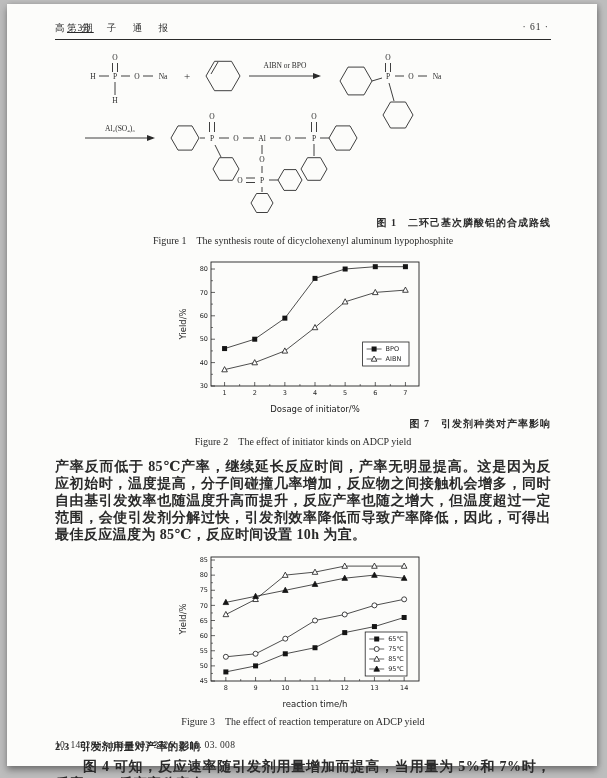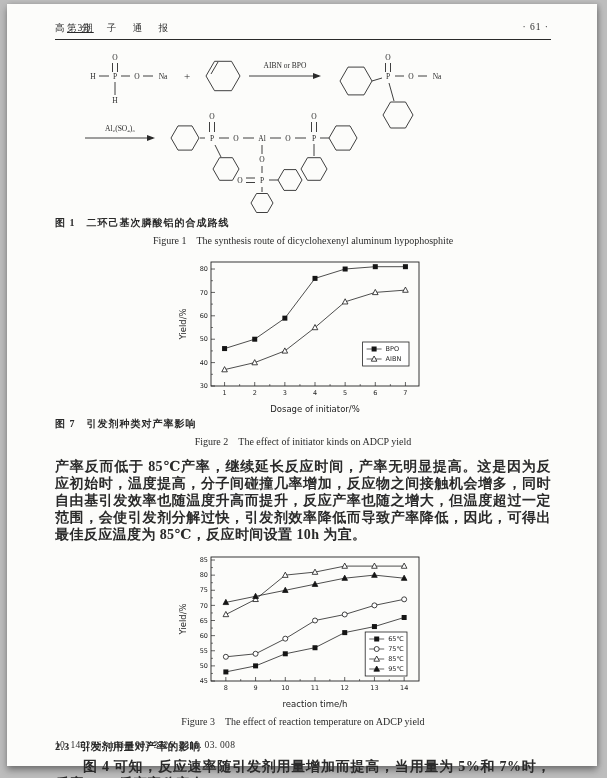--- a/index.html
+++ b/index.html
@@ -22,21 +22,21 @@
     font-size:9.5px; letter-spacing:1px;
   }
   .hdr .issue { position:absolute; left:12px; top:0;text-decoration:underline; }
   .hdr .title { position:absolute; left:0; right:0; top:0; text-align:left; letter-spacing:7px; }
   .hdr .pageno { position:absolute; right:2px; top:0; }
   .hdr-rule { border-bottom:1.6px solid #2a2a2a; margin-top:3px; }
   .scheme { margin:10px auto 0; display:block; }
   .scheme text { font-family:"Liberation Serif","DejaVu Serif",serif; fill:#2a2a2a; }
   .scheme line, .scheme polygon.hex, .scheme polyline { stroke:#2a2a2a; stroke-width:0.9; fill:none; }
   .scheme polygon.head { fill:#2a2a2a; stroke:none; }
-  .cap-zh { text-align:left; font-weight:700; font-size:10px; margin-top:1px; letter-spacing:1px; }
+  .cap-zh { text-align:right; font-weight:700; font-size:10px; margin-top:1px; letter-spacing:1px; }
   .cap-en { text-align:center; font-size:10px; margin-top:4px; }
   .chart-wrap { display:flex; justify-content:center; margin-top:8px; }
   .chart-wrap svg text { font-family:"DejaVu Sans","Liberation Sans",sans-serif; fill:#1d1d1d; }
   p.body {
     font-size:14px; line-height:17px; text-align:justify; margin:9px 0 0;
     letter-spacing:0.4px;
     font-weight:bold;
   }
   p.indent { text-indent:2em; margin-top:4px; }
   h3.sect { font-size:10.5px; font-weight:700; margin:11px 0 0; letter-spacing:0.5px; }

